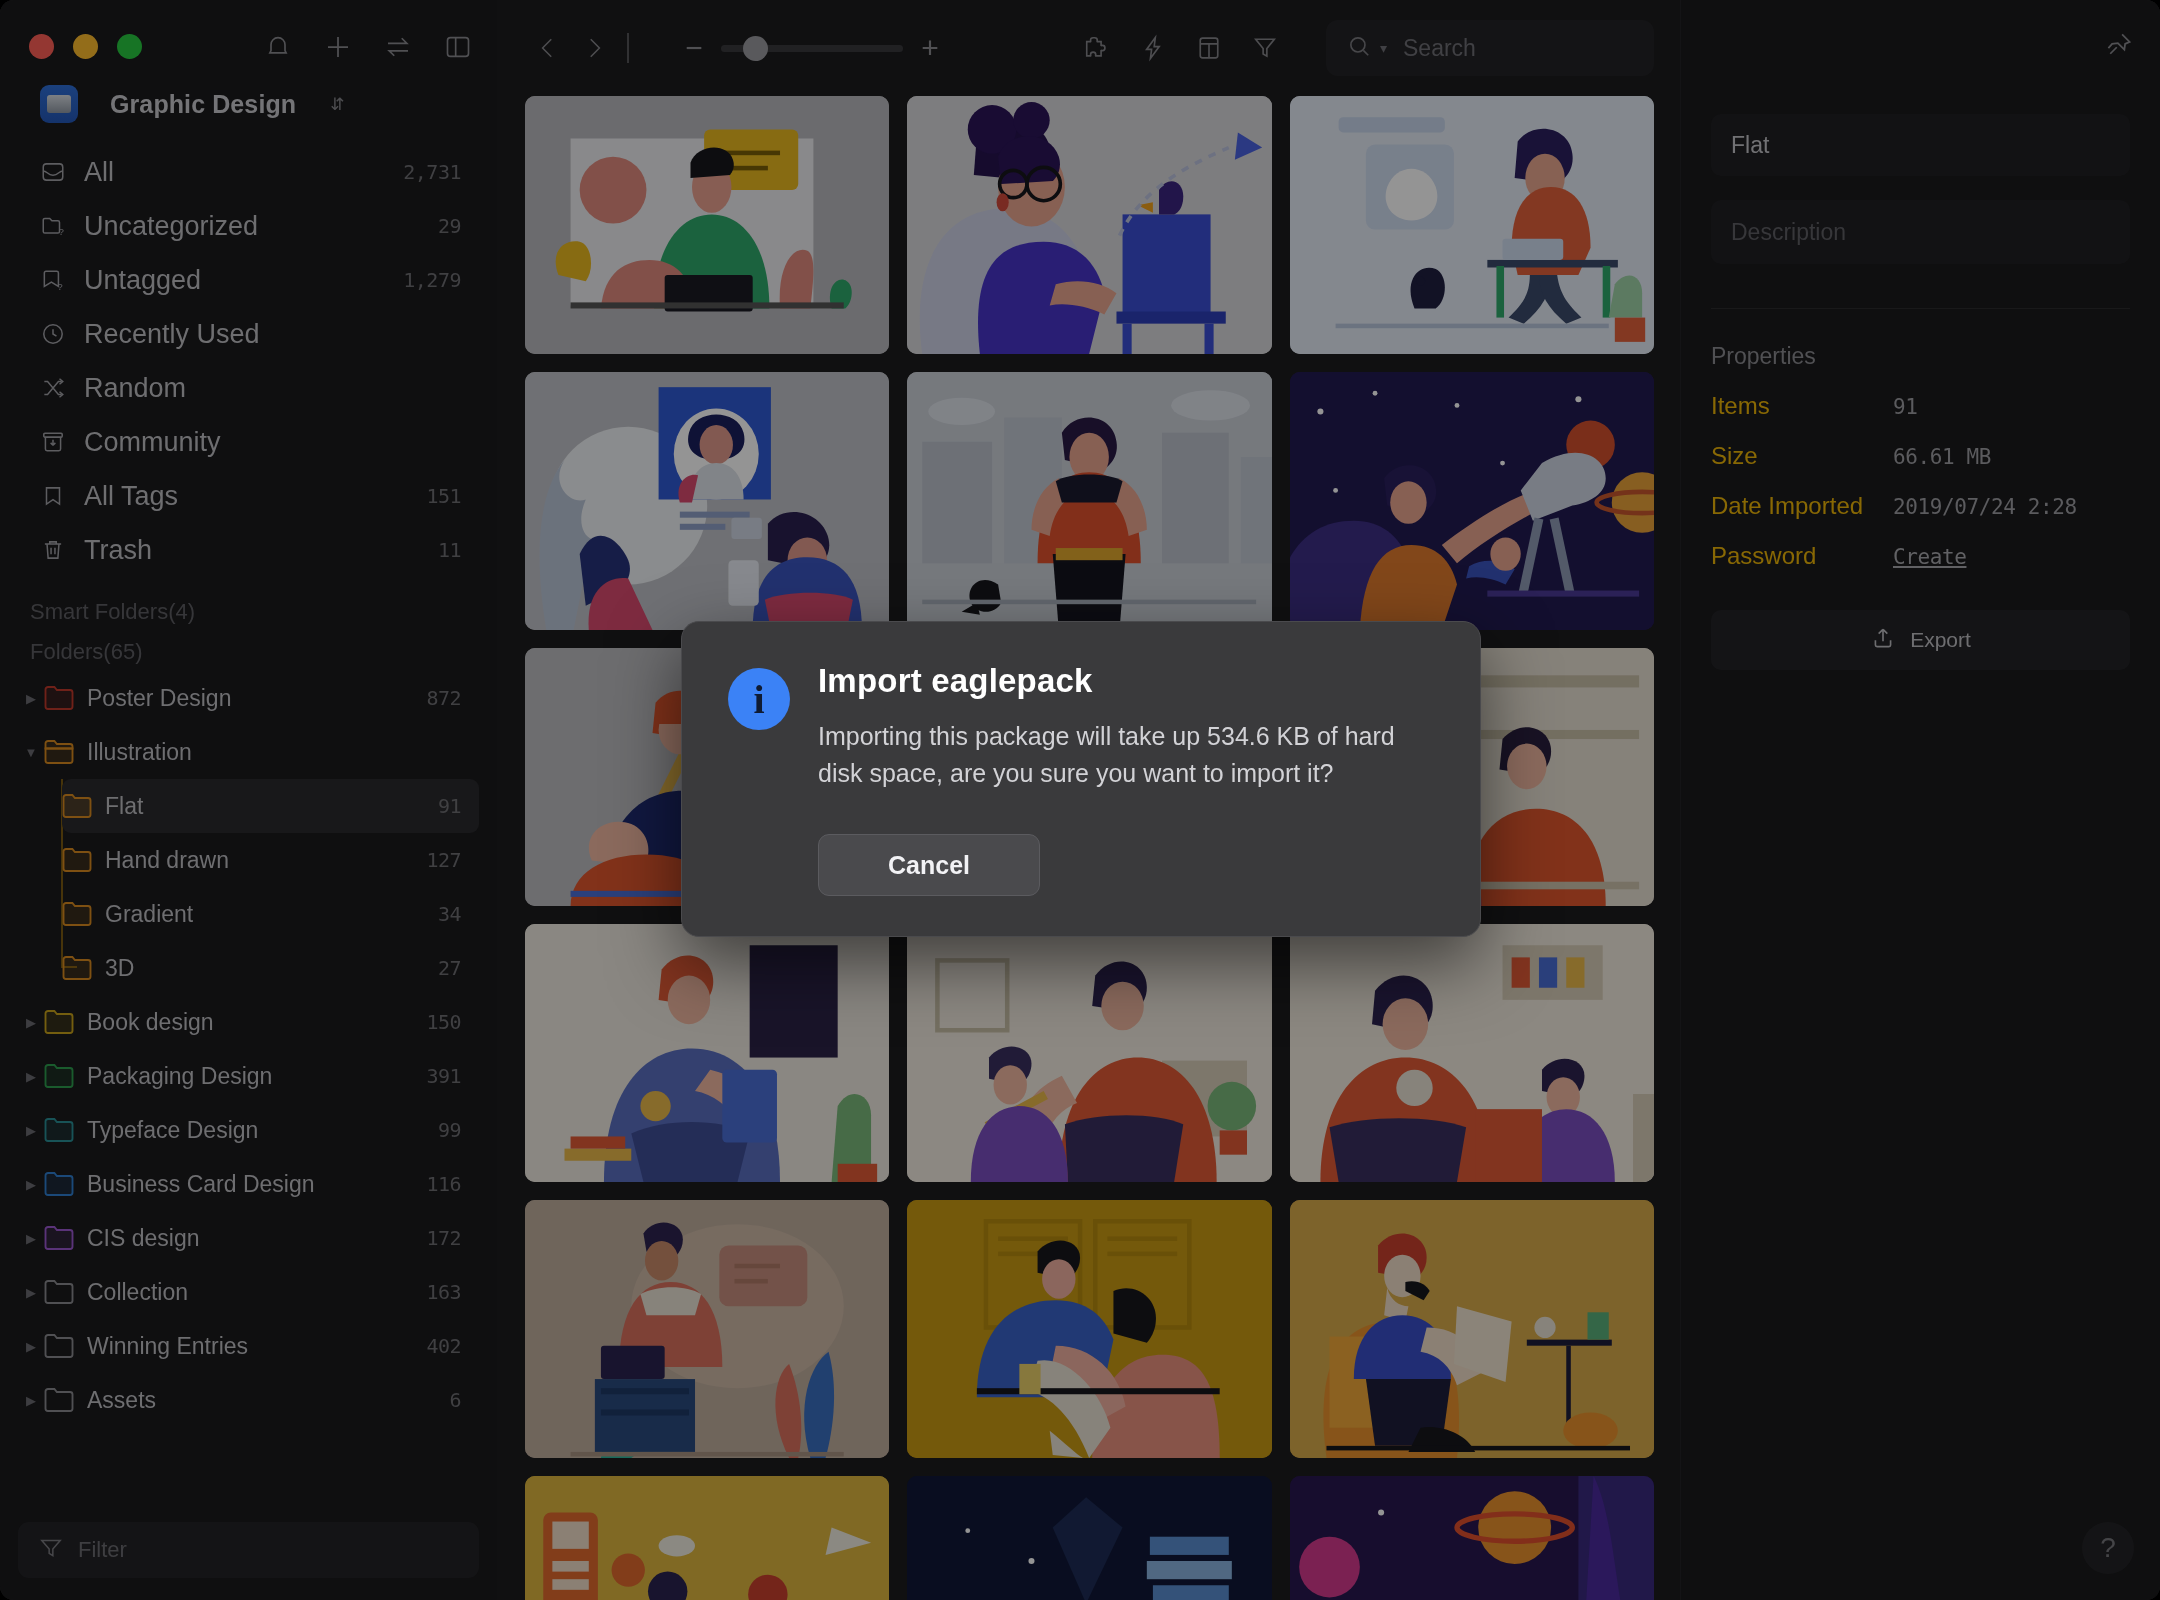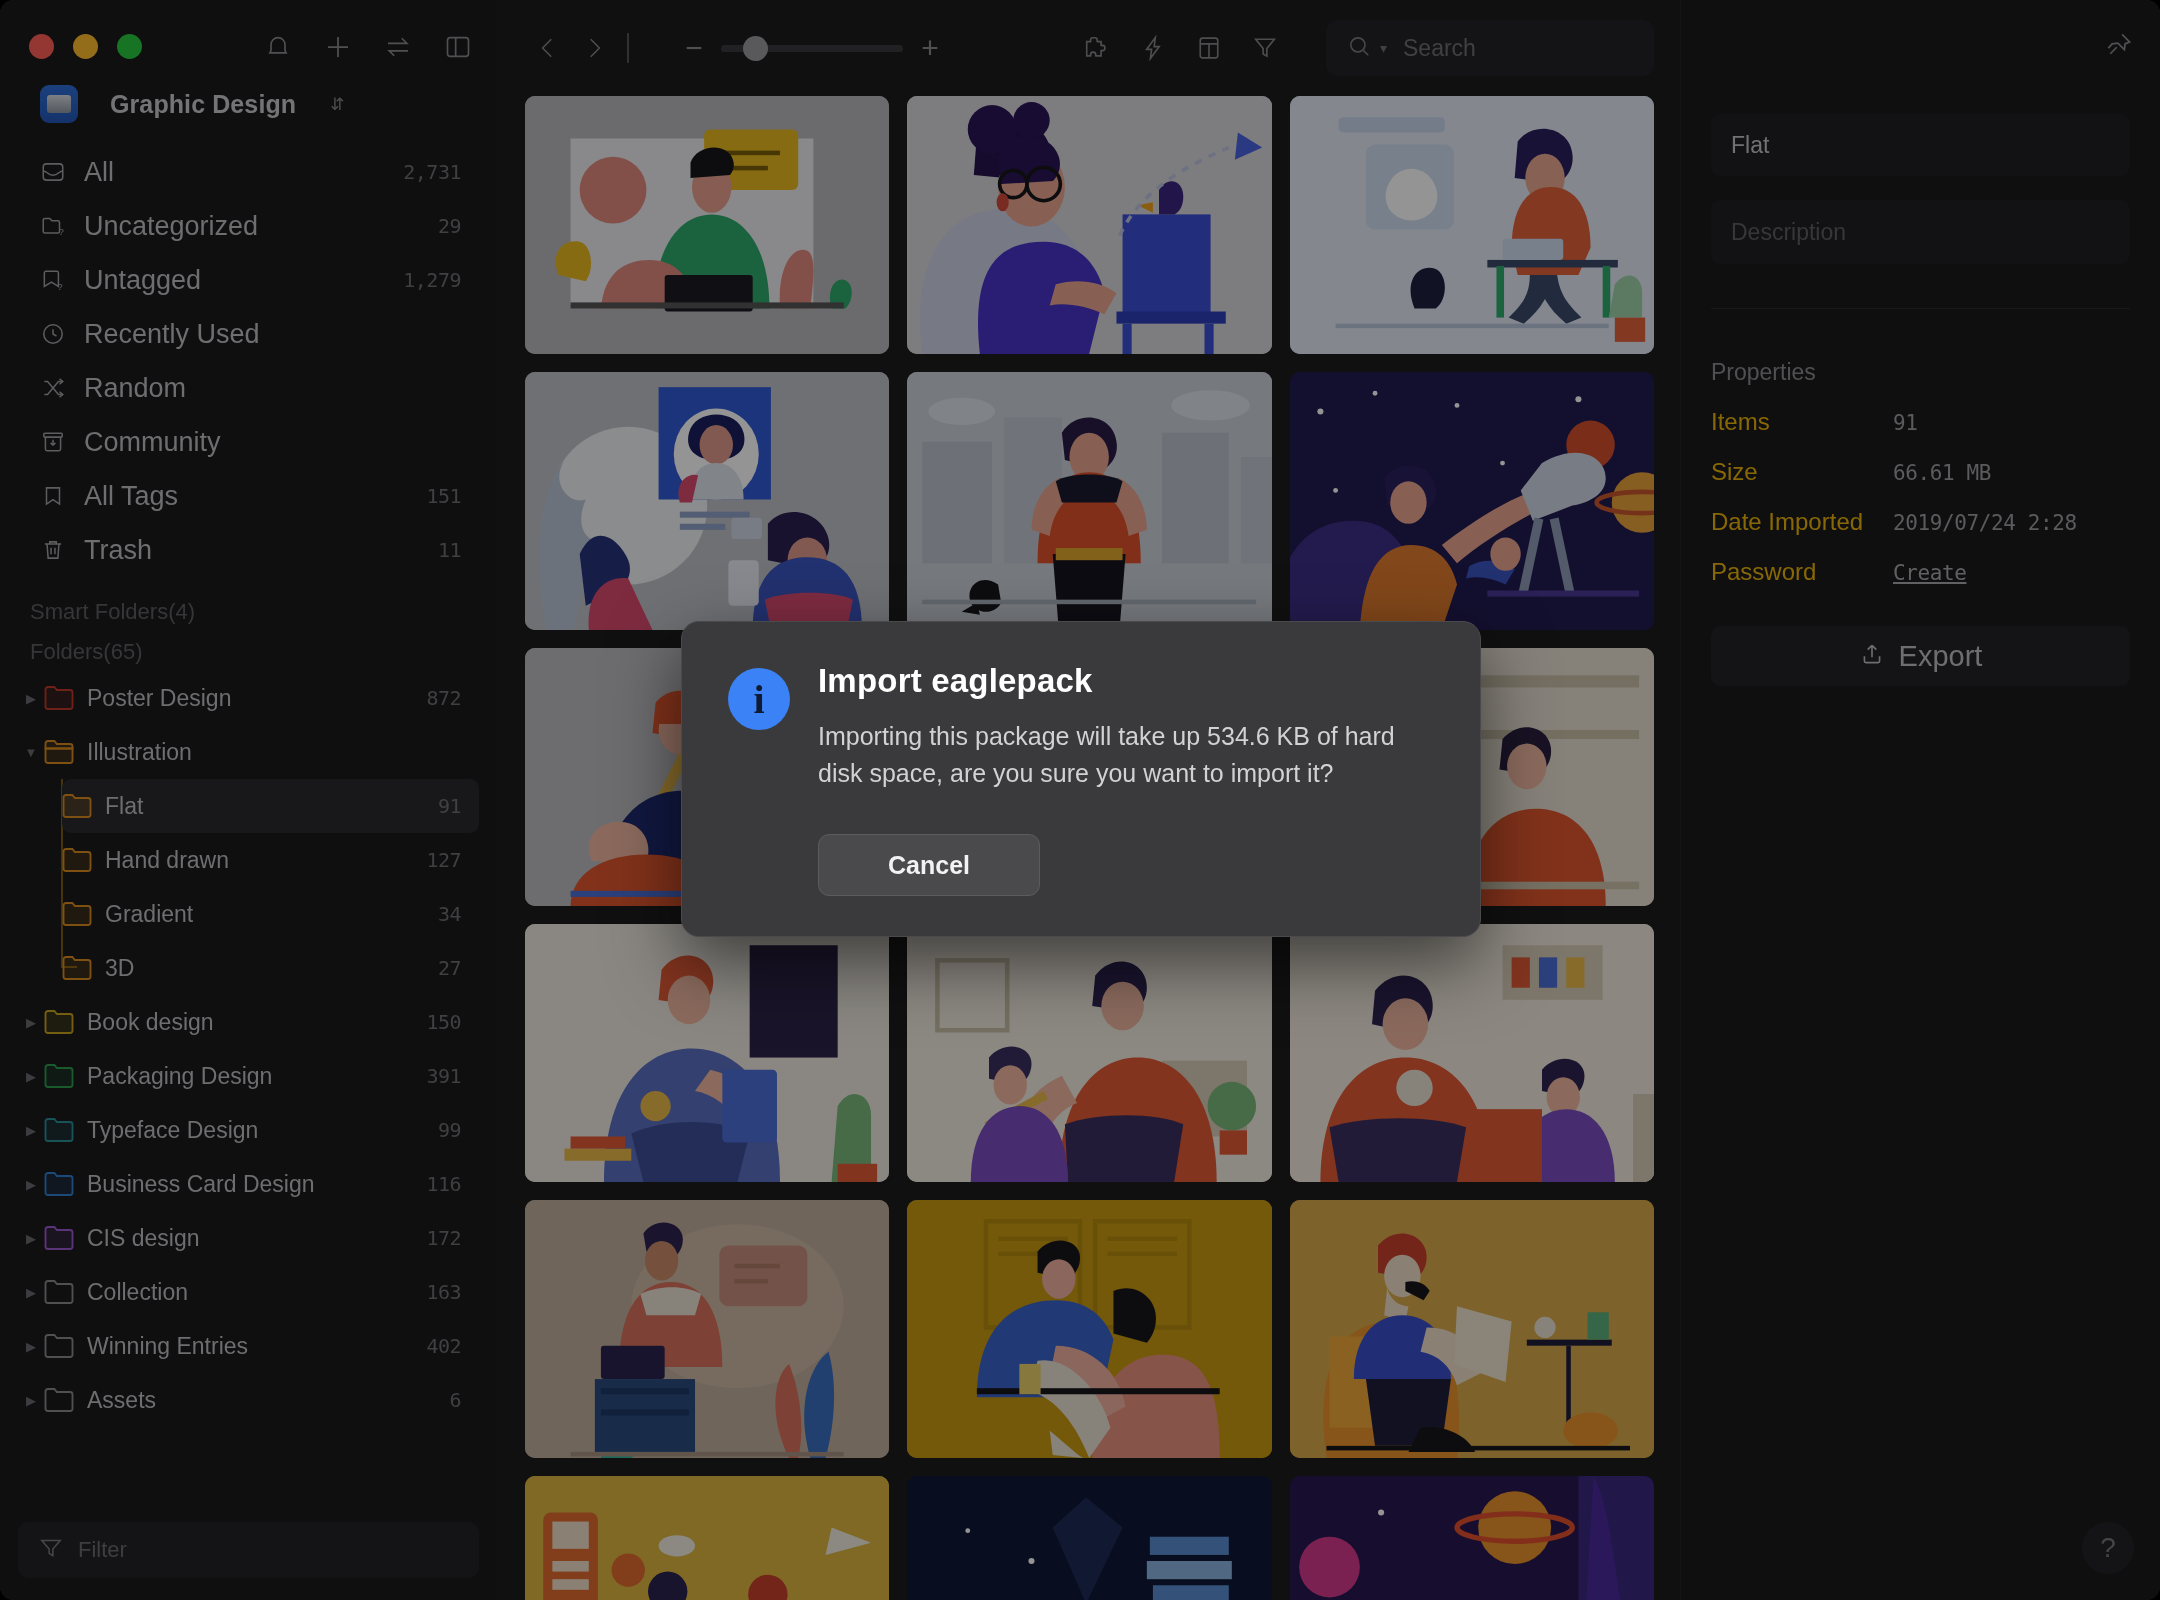--- a/index.html
+++ b/index.html
@@ -167,31 +167,31 @@
   }
   .field {
     margin-top: 0; height: 62px; background:#202023; border-radius:10px;
     display:flex; align-items:center; padding: 0 20px; cursor:text;
   }
   .field.title { margin-top: 114px; }
   .field.desc { margin-top: 24px; height: 64px; }
   .field .val { font-size: 23px; color: #c3c3c8; }
   .field .ph { font-size: 23px; color: #5f5f65; }
   .divider { height:1px; background:#2b2b2e; margin: 44px 0 0 0; }
-  .props-title { font-size: 23px; color:#8b8b90; margin-top: 50px; }
+  .props-title { font-size: 23px; color:#8b8b90; margin-top: 34px; }
   .prop-row { display:flex; margin-top: 22px; align-items:baseline; }
   .prop-row:first-of-type { margin-top: 28px; }
   .prop-k { width: 182px; flex:0 0 182px; font-size:24px; color:#eab308; }
   .prop-v { font-size:21px; color:#9d9da2; font-family:"DejaVu Sans Mono", monospace; letter-spacing:-.4px; }
   .prop-v.link { text-decoration: underline; cursor:pointer; color:#a7a7ac; }
   .export-btn {
     margin-top: 40px; height: 60px; background:#242427; border-radius:10px;
     display:flex; align-items:center; justify-content:center; gap:14px; cursor:pointer;
   }
-  .export-btn .t { font-size:29px; color:#bdbdc2; }
+  .export-btn .t { font-size:21px; color:#bdbdc2; }
   .help-btn {
     position:absolute; right: 26px; bottom: 26px;
     width: 52px; height:52px; border-radius:50%;
     background:#242427; color:#77777c; font-size:28px;
     display:flex; align-items:center; justify-content:center; cursor:pointer;
   }
 
   
   #overlay {
     position:absolute; inset:0; background: rgba(0,0,0,.42);

